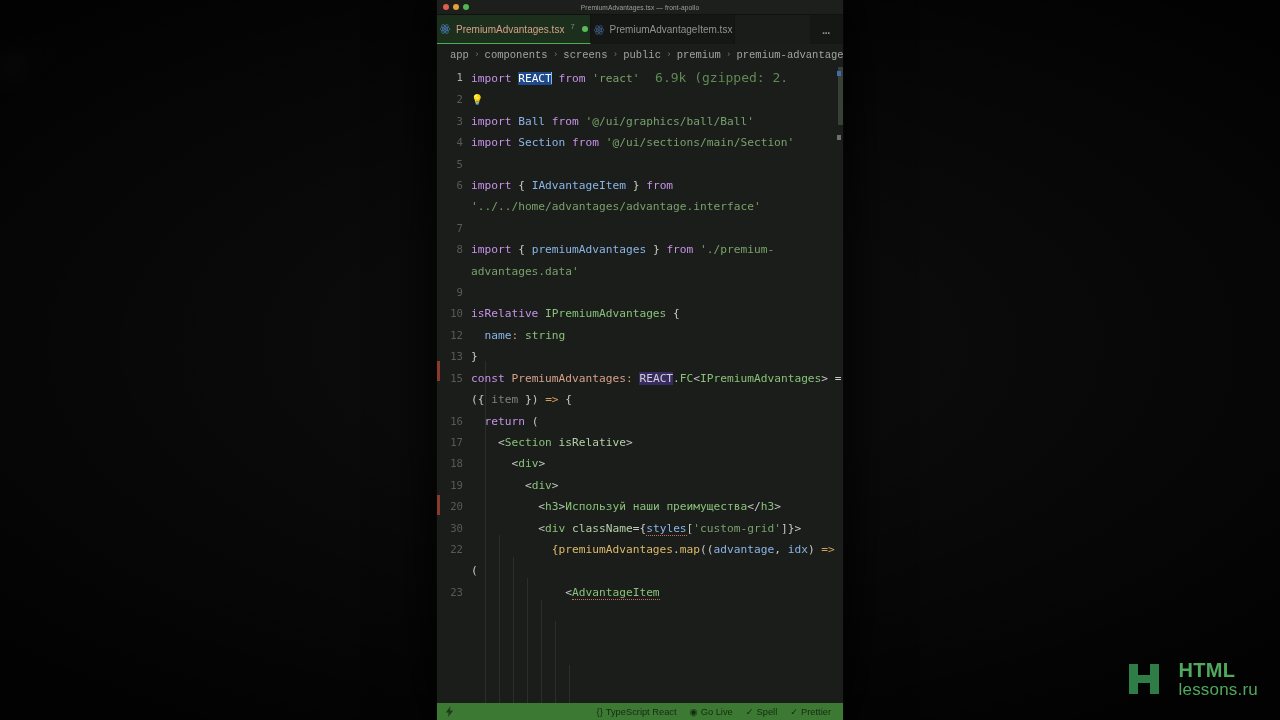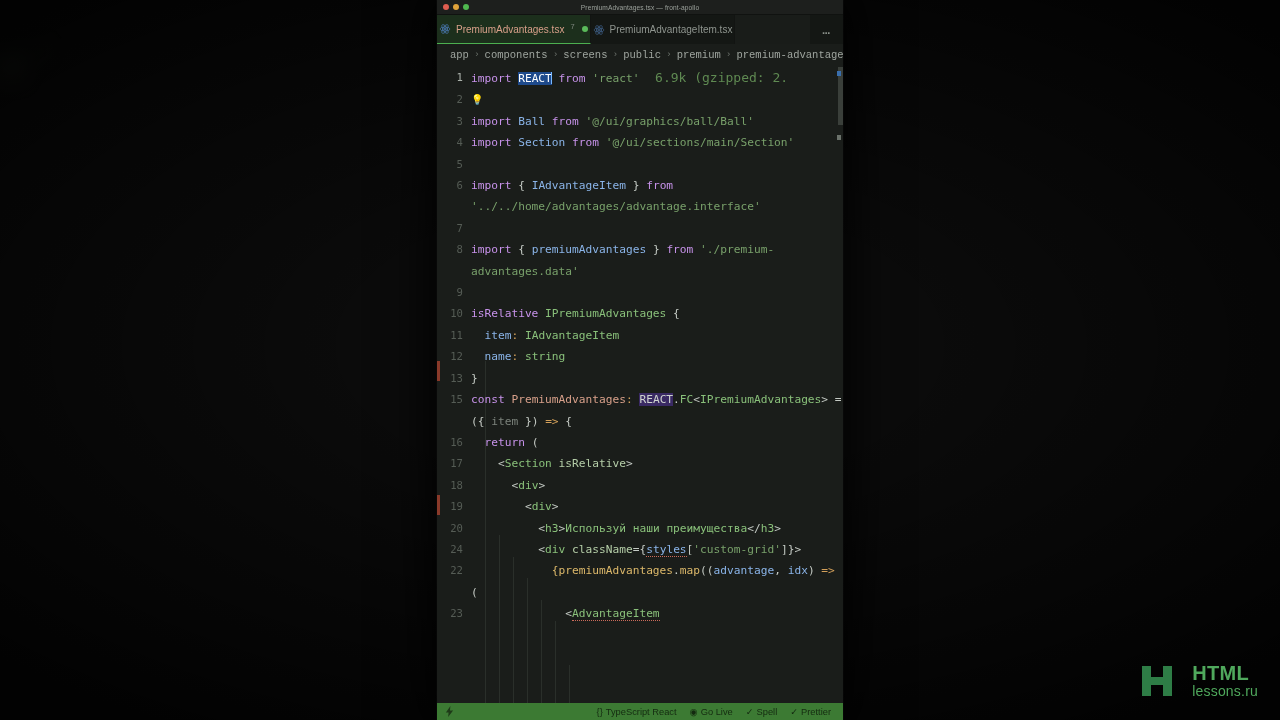--- a/index.html
+++ b/index.html
@@ -143,21 +143,21 @@
   
   .watermark{
     position:absolute;right:22px;bottom:22px;z-index:30;
     display:flex;align-items:center;gap:18px;pointer-events:none;
   }
   .wm-logo{
     width:34px;height:34px;position:relative;
   }
   .wm-text{display:flex;flex-direction:column;line-height:1;}
   .wm-t1{font-family:"Liberation Sans",sans-serif;font-size:20px;font-weight:bold;color:#4fa85c;letter-spacing:.3px;}
-  .wm-t2{font-family:"Liberation Sans",sans-serif;font-size:14px;color:#4fa85c;letter-spacing:.2px;margin-top:1px;}
+  .wm-t2{font-family:"Liberation Sans",sans-serif;font-size:17px;color:#4fa85c;letter-spacing:.2px;margin-top:1px;}
 
   .scroll-thumb{
     position:absolute;right:0;top:2px;width:5px;height:58px;background:#3a3f3a;border-radius:0;
   }
 </style>
 </head>
 <body>
 
 <div class="stage">
 
@@ -245,30 +245,29 @@
           <div class="code-line"><span class="ln cur">1</span><span class="ctext"><span class="kw">import </span><span class="sel">REACT</span><span class="caret"></span><span class="kw"> from </span><span class="str">'react'</span><span class="hint">  6.9k (gzipped: 2.</span></span></div>
           <div class="code-line"><span class="ln">2</span><span class="ctext"><span class="bulb">💡</span></span></div>
           <div class="code-line"><span class="ln">3</span><span class="ctext"><span class="kw">import </span><span class="ident">Ball</span><span class="kw"> from </span><span class="str">'@/ui/graphics/ball/Ball'</span></span></div>
           <div class="code-line"><span class="ln">4</span><span class="ctext"><span class="kw">import </span><span class="ident">Section</span><span class="kw"> from </span><span class="str">'@/ui/sections/main/Section'</span></span></div>
           <div class="code-line"><span class="ln">5</span><span class="ctext"></span></div>
           <div class="code-line"><span class="ln">6</span><span class="ctext"><span class="kw">import </span><span class="punc">{ </span><span class="ident">IAdvantageItem</span><span class="punc"> } </span><span class="kw">from </span><span class="str">'../../home/advantages/advantage.interface'</span></span></div>
           <div class="code-line"><span class="ln">7</span><span class="ctext"></span></div>
           <div class="code-line"><span class="ln">8</span><span class="ctext"><span class="kw">import </span><span class="punc">{ </span><span class="ident">premiumAdvantages</span><span class="punc"> } </span><span class="kw">from </span><span class="str">'./premium-advantages.data'</span></span></div>
           <div class="code-line"><span class="ln">9</span><span class="ctext"></span></div>
           <div class="code-line"><span class="ln">10</span><span class="ctext"><span class="kw">isRelative </span><span class="type">IPremiumAdvantages</span><span class="punc"> {</span></span></div>
-          <div class="code-line"><span class="ln">11</span><span class="ctext"><span class="punc">  </span><span class="ident">item</span><span class="op">: </span><span class="type">IAdvantageItem</span></span></div>
           <div class="code-line"><span class="ln">12</span><span class="ctext"><span class="punc">  </span><span class="ident">name</span><span class="op">: </span><span class="type">string</span></span></div>
           <div class="code-line"><span class="ln">13</span><span class="ctext"><span class="punc">}</span></span></div>
           <div class="code-line"><span class="ln">15</span><span class="ctext"><span class="kw">const </span><span class="cls">PremiumAdvantages</span><span class="op">: </span><span class="occ">REACT</span><span class="punc">.</span><span class="type">FC</span><span class="punc">&lt;</span><span class="type">IPremiumAdvantages</span><span class="punc">&gt; = ({ </span><span class="dim">item</span><span class="punc"> }) </span><span class="op">=&gt;</span><span class="punc"> {</span></span></div>
           <div class="code-line"><span class="ln">16</span><span class="ctext"><span class="punc">  </span><span class="kw">return</span><span class="punc"> (</span></span></div>
           <div class="code-line"><span class="ln">17</span><span class="ctext"><span class="punc">    &lt;</span><span class="tag">Section</span><span class="punc"> </span><span class="attr">isRelative</span><span class="punc">&gt;</span></span></div>
           <div class="code-line"><span class="ln">18</span><span class="ctext"><span class="punc">      &lt;</span><span class="tag">div</span><span class="punc">&gt;</span></span></div>
           <div class="code-line"><span class="ln">19</span><span class="ctext"><span class="punc">        &lt;</span><span class="tag">div</span><span class="punc">&gt;</span></span></div>
           <div class="code-line"><span class="ln">20</span><span class="ctext"><span class="punc">          &lt;</span><span class="tag">h3</span><span class="punc">&gt;</span><span class="type">Используй наши преимущества</span><span class="punc">&lt;/</span><span class="tag">h3</span><span class="punc">&gt;</span></span></div>
-          <div class="code-line"><span class="ln">24</span><span class="ctext"><span class="punc">          &lt;</span><span class="tag">div</span><span class="punc"> </span><span class="attr">className</span><span class="punc">={</span><span class="ident squig">styles</span><span class="punc">[</span><span class="str">'custom-grid'</span><span class="punc">]}&gt;</span></span></div>
+          <div class="code-line"><span class="ln">30</span><span class="ctext"><span class="punc">          &lt;</span><span class="tag">div</span><span class="punc"> </span><span class="attr">className</span><span class="punc">={</span><span class="ident squig">styles</span><span class="punc">[</span><span class="str">'custom-grid'</span><span class="punc">]}&gt;</span></span></div>
           <div class="code-line"><span class="ln">22</span><span class="ctext"><span class="fn">            {</span><span class="fn">premiumAdvantages</span><span class="punc">.</span><span class="fn">map</span><span class="punc">((</span><span class="ident">advantage</span><span class="punc">, </span><span class="ident">idx</span><span class="punc">) </span><span class="op">=&gt;</span><span class="punc"> (</span></span></div>
           <div class="code-line"><span class="ln">23</span><span class="ctext"><span class="punc">              &lt;</span><span class="tag squig">AdvantageItem</span></span></div>
         </div>
       <div class="scroll-thumb"></div>
       <div class="mini-mark" style="right:2px;top:70px;"></div>
       <div class="mini-mark" style="right:2px;top:6px;background:#3a6fae;"></div>
     </div>
 
     <div class="statusbar">
       <div class="sb-left">

